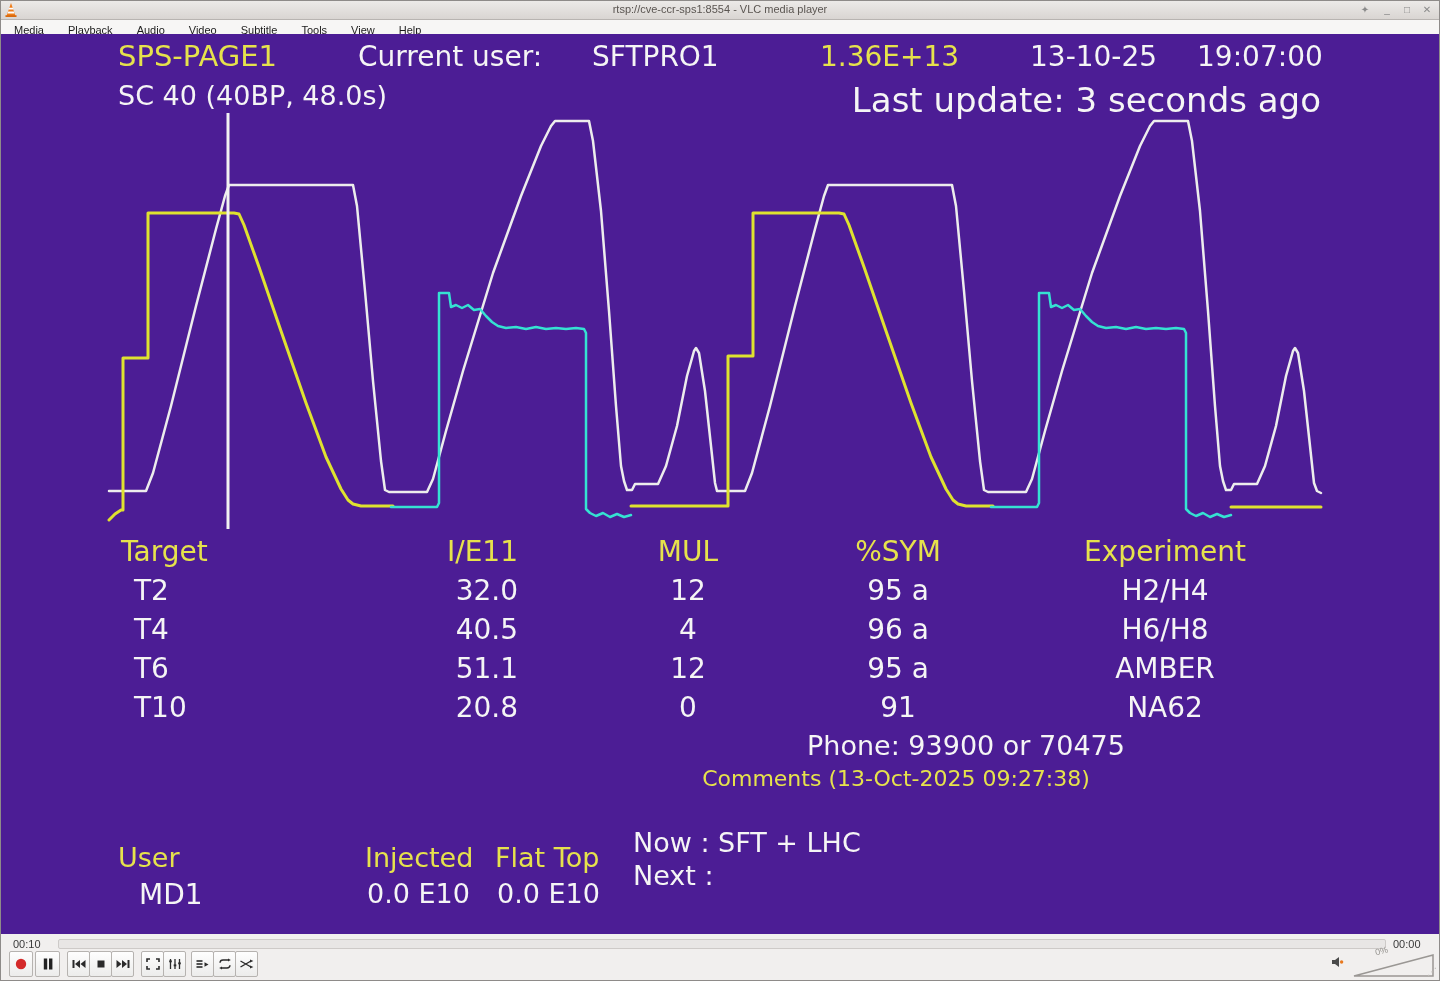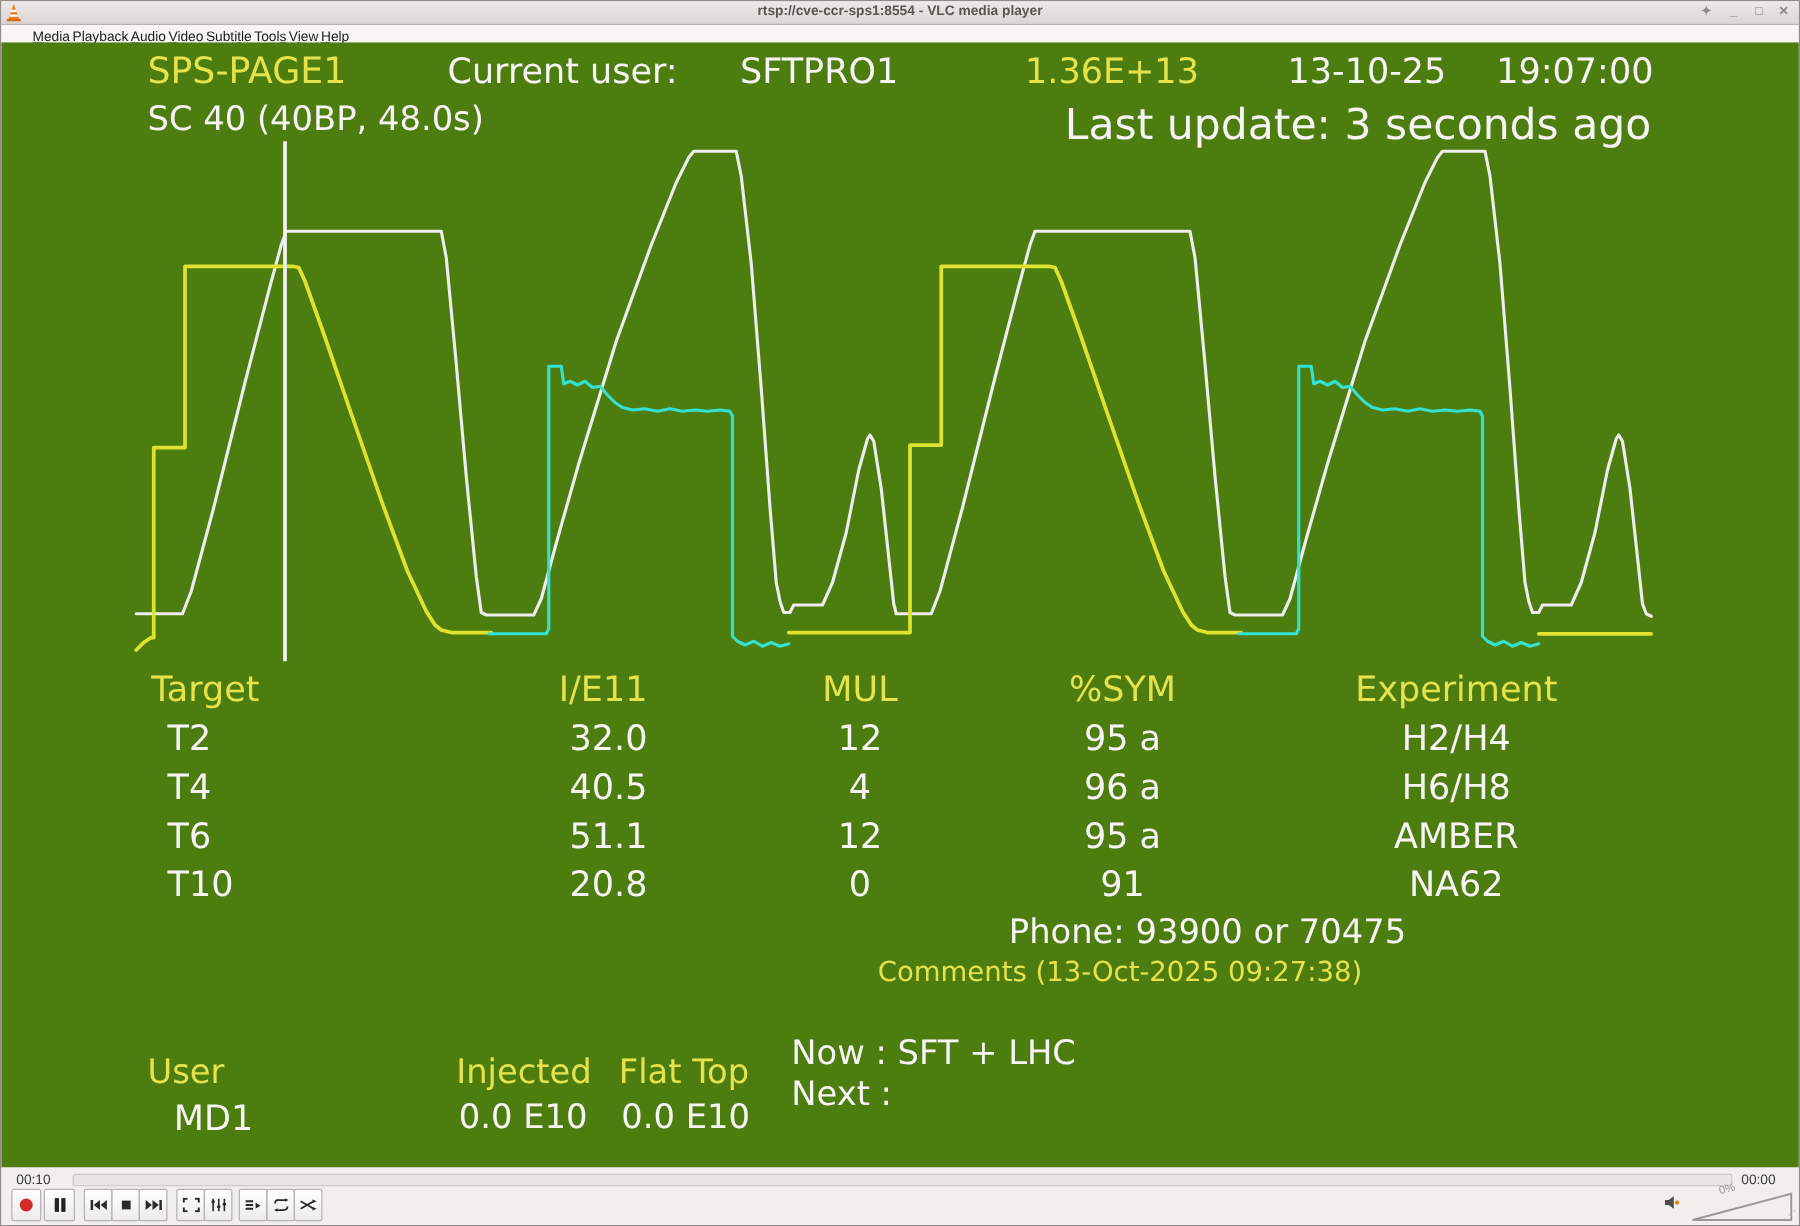--- a/index.html
+++ b/index.html
@@ -1,37 +1,37 @@
 <!DOCTYPE html>
 <html><head>
 <meta charset="utf-8">
 <style>
   html,body{margin:0;padding:0;background:#555;}
   .window{position:relative;width:1440px;height:981px;background:#f1efee;overflow:hidden;
           font-family:"Liberation Sans",sans-serif;box-sizing:border-box;border:1px solid #8e8b89;}
 
   
   .titlebar{position:absolute;left:0;top:0;width:100%;height:18px;
-            background:linear-gradient(#eceae8,#d9d5d2);border-bottom:1px solid #b8b4b1;font-weight:bold;}
+            background:linear-gradient(#eceae8,#d9d5d2);border-bottom:1px solid #b8b4b1;}
   .titlebar .title{position:absolute;left:0;right:0;top:2px;text-align:center;
                    font-size:11px;color:#5a5551;}
   .vlc-cone{position:absolute;left:3px;top:1px;width:14px;height:16px;}
   .winctl{position:absolute;top:1px;width:16px;height:15px;text-align:center;
           font-size:10px;color:#8a8a8a;line-height:15px;cursor:default;}
   .wc-pin{right:66px}.wc-min{right:44px}.wc-max{right:24px}.wc-close{right:4px}
 
   
   .menubar{position:absolute;left:0;top:19px;width:100%;height:14px;background:#f7f6f5;
            border-bottom:1px solid #d6d3d0;}
-  .menu-item{display:inline-block;margin-left:2px;font-size:11px;color:#1c1c1c;cursor:default;}
-  .menu-item:first-child{margin-left:25px;}
+  .menu-item{display:inline-block;margin-left:24px;font-size:11px;color:#1c1c1c;cursor:default;}
+  .menu-item:first-child{margin-left:13px;}
   .menu-item u{text-decoration:underline;text-underline-offset:1px;}
 
   
-  .video{position:absolute;left:0;top:33px;width:1440px;height:900px;background:#4d7c0f;overflow:hidden;}
+  .video{position:absolute;left:0;top:33px;width:1440px;height:900px;background:#4c1d95;overflow:hidden;}
   .video *{position:absolute;}
   #chart{left:0;top:0;width:1440px;height:900px;}
   .sps{font-family:"DejaVu Sans",sans-serif;font-size:28px;color:#f5f5f5;white-space:pre;}
   .yel{color:#e6e24c;}
   .sps-title{left:117px;top:5px;font-size:29px;}
   .cur-user-label{left:357px;top:6px;}
   .cur-user{left:591px;top:6px;}
   .intensity{left:819px;top:6px;}
   .hdr-date{left:1029px;top:6px;}
   .hdr-time{left:1184px;top:6px;margin-left:12px;}

